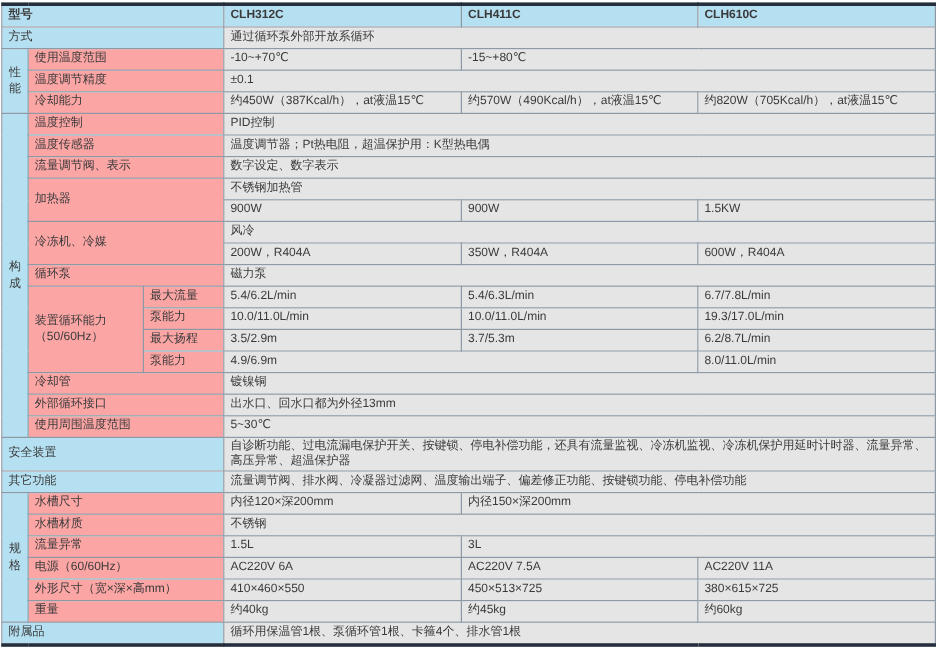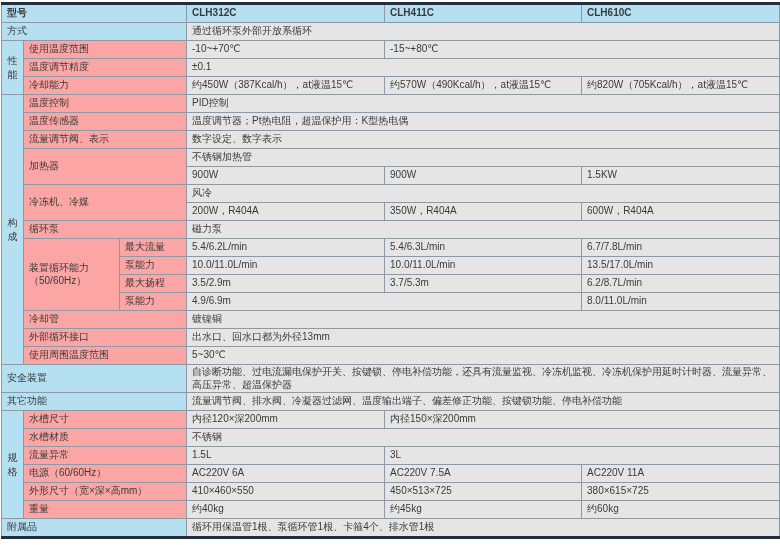--- a/index.html
+++ b/index.html
@@ -121,21 +121,21 @@
     <td class="lbl-light" rowspan="4">装置循环能力（50/60Hz）</td>
     <td class="lbl-light">最大流量</td>
     <td class="val">5.4/6.2L/min</td>
     <td class="val">5.4/6.3L/min</td>
     <td class="val">6.7/7.8L/min</td>
   </tr>
   <tr>
     <td class="lbl-light">泵能力</td>
     <td class="val">10.0/11.0L/min</td>
     <td class="val">10.0/11.0L/min</td>
-    <td class="val">13.5/17.0L/min</td>
+    <td class="val">19.3/17.0L/min</td>
   </tr>
   <tr>
     <td class="lbl-light">最大扬程</td>
     <td class="val">3.5/2.9m</td>
     <td class="val">3.7/5.3m</td>
     <td class="val">6.2/8.7L/min</td>
   </tr>
   <tr>
     <td class="lbl-light">泵能力</td>
     <td class="val" colspan="2">4.9/6.9m</td>

